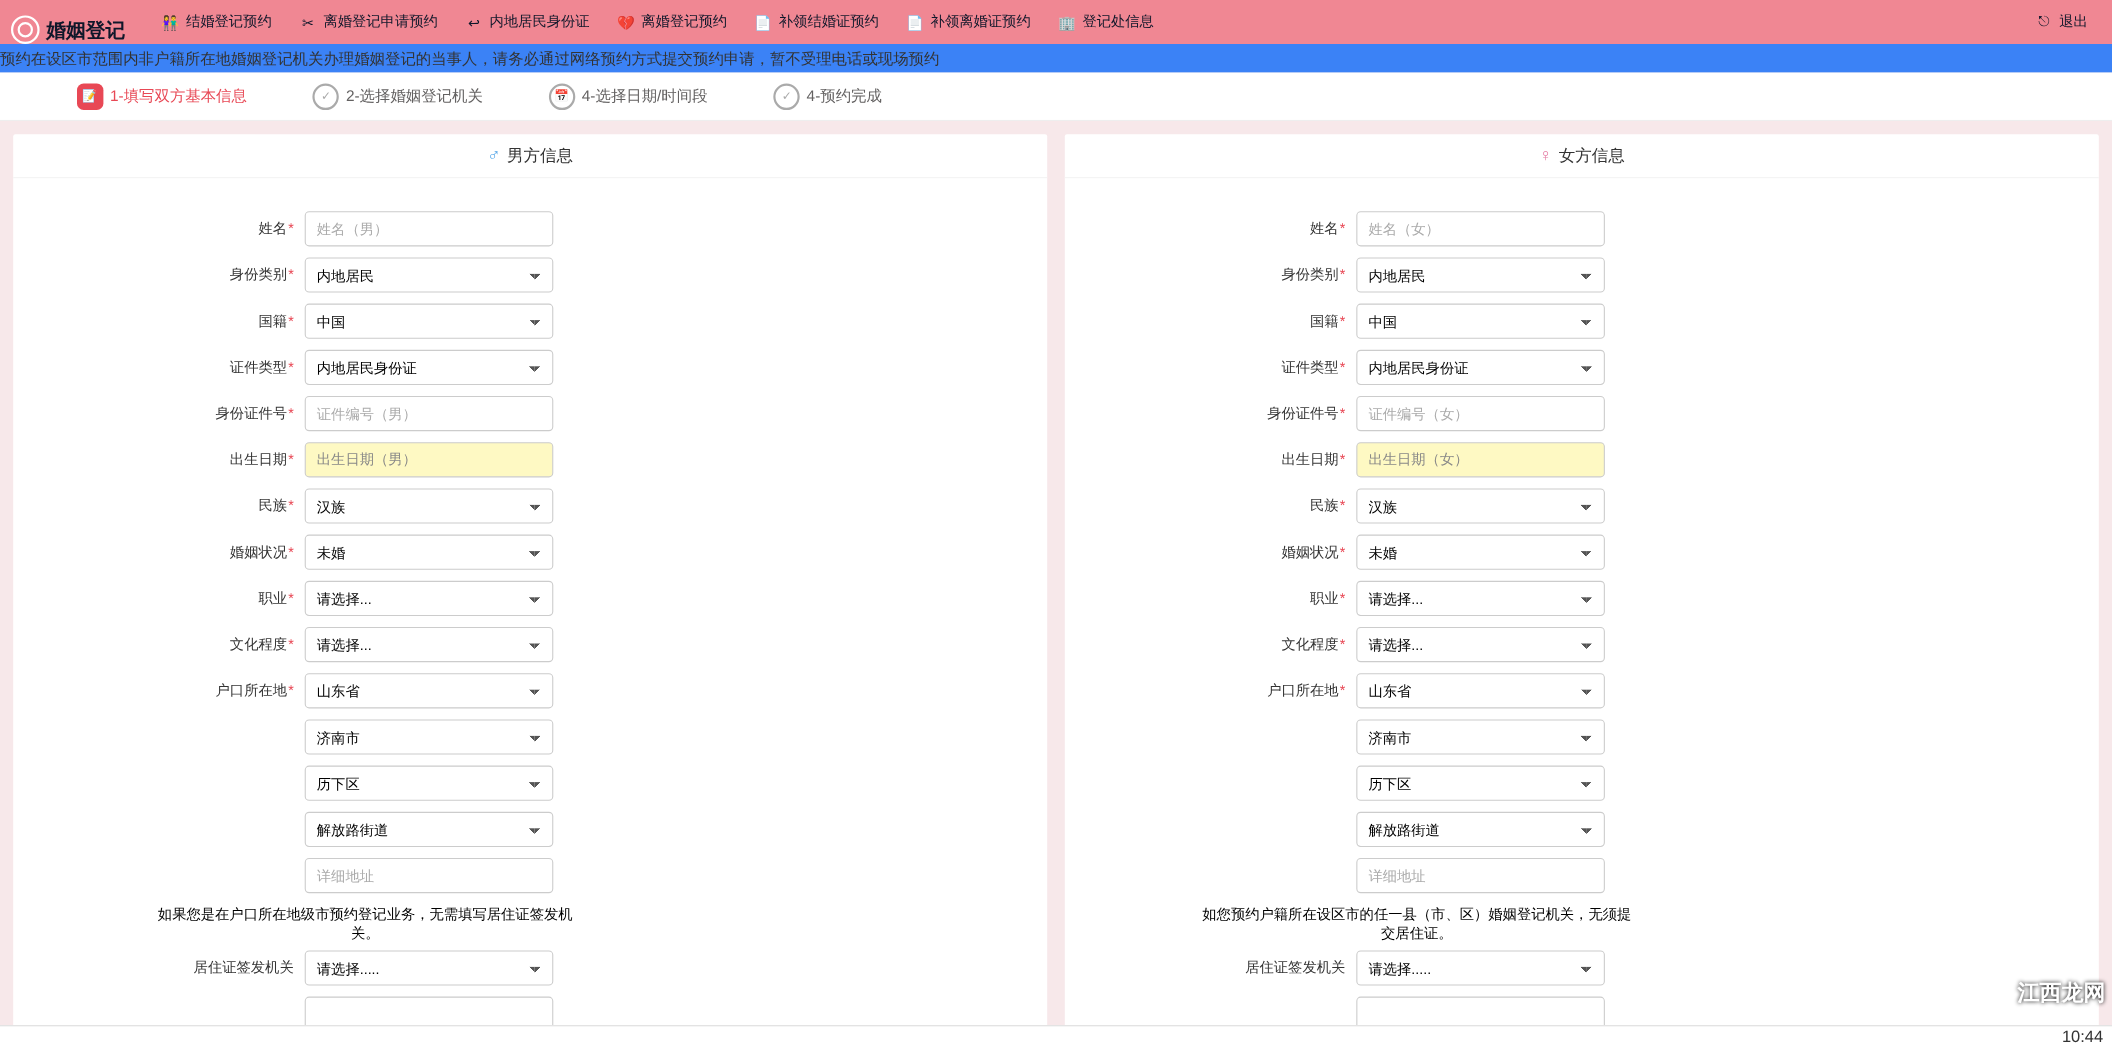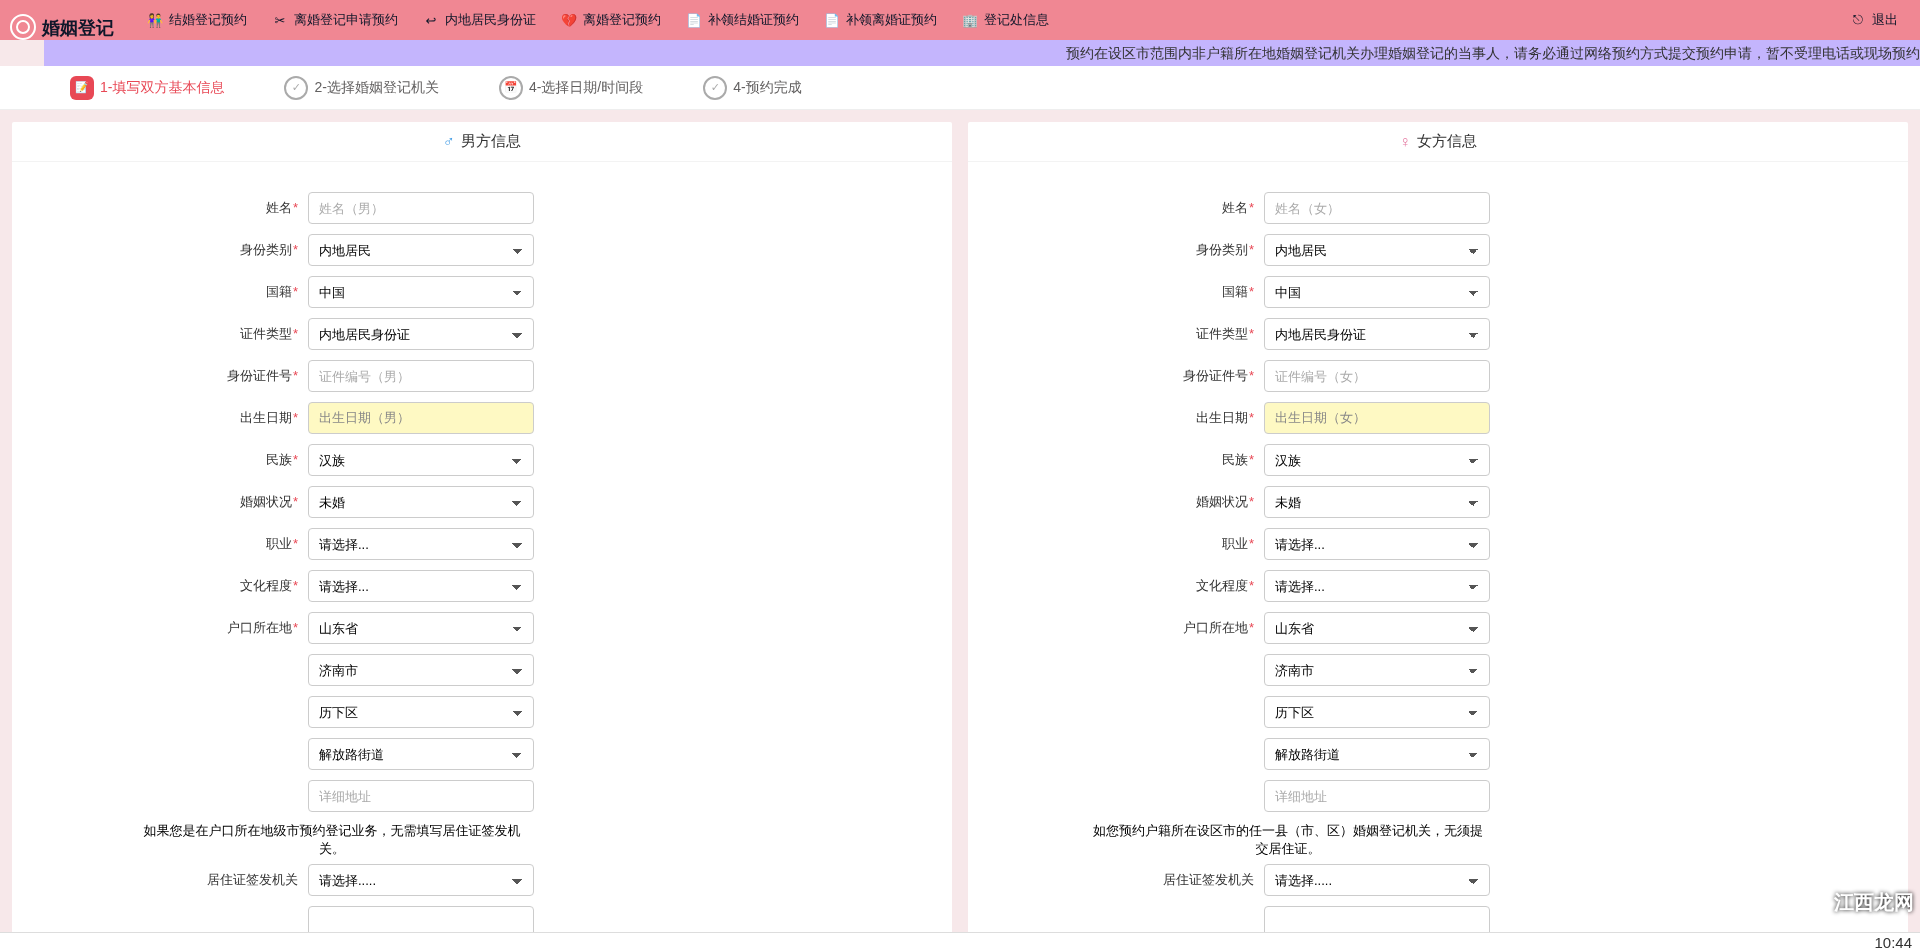--- a/index.html
+++ b/index.html
@@ -8,40 +8,40 @@
     
     .topnav { background: #f08793; height: 40px; display: flex; align-items: flex-end; padding: 0 10px; color: #0f172a; }
     .logo-circle { width: 26px; height: 26px; border-radius: 50%; border: 2px solid #fff; display:flex; align-items:center; justify-content:center; margin-right:6px;}
     .logo-inner { width:14px; height:14px; border-radius:50%; border:2px solid #fff; }
     .logo-text { font-size: 18px; font-weight: bold; margin-right: 20px; }
     .nav-item { display:flex; align-items:center; padding: 0 12px; height: 40px; cursor:pointer; font-size:13px;}
     .nav-item .nav-icon { width:18px; height:18px; margin-right:5px; display:inline-flex; align-items:center; justify-content:center;}
     .nav-spacer { flex: 1; }
     
     
-    .notice { background: #c4b5fd; height: 26px; line-height: 26px; text-align: right; padding-right: 0; font-size: 14px; color: #333; overflow: hidden; white-space: nowrap; margin-left: 44px;}
+    .notice { background: #3b82f6; height: 26px; line-height: 26px; text-align: left; padding-right: 0; font-size: 14px; color: #333; overflow: hidden; white-space: nowrap;}
     
     
     .step-bar { background: #fff; height: 44px; display: flex; align-items: center; padding-left: 70px; gap: 60px; font-size: 14px; border-bottom:1px solid #eee;}
     .step { display:flex; align-items:center; gap:6px; color:#636161;}
     .step.active { color:#e84855;}
     .step-icon { width:24px; height:24px; border-radius:6px; display:flex; align-items:center; justify-content:center; color:#fff; font-size:11px;}
     .step.active .step-icon { background:#e84855;}
     .step .step-icon.ring { border:2px solid #aaa; border-radius:50%; width:24px; height:24px; color:#aaa;}
     
     
     .main { display: flex; gap: 16px; padding: 12px; }
     .panel { background:#fff; flex:1; border-radius:2px; padding-bottom:20px;}
     .panel-header { height: 40px; display:flex; align-items:center; justify-content:center; gap:6px; font-size:15px; border-bottom:1px solid #f3f3f3; color:#333;}
     .panel-header.male .gender-icon{ color:#4aa0e6;}
     .panel-header.female .gender-icon{ color:#e57ba3;}
     .gender-icon { font-size:16px; }
     
     .form { padding: 30px 0 0 0; }
-    .form-row { display:flex; align-items:center; margin-bottom: 10px; margin-left: 31px; }
+    .form-row { display:flex; align-items:center; margin-bottom: 10px; }
     .form-label { width: 265px; text-align: right; padding-right: 10px; font-size: 13px; color:#333;}
     .form-label .req { color: #e84855; margin-left:1px;}
     .form-control-wrap { width: 226px; }
     .form-control, .form-select, .form-readonly { width: 100%; height: 32px; border: 1px solid #ccc; border-radius: 4px; padding: 0 10px; font-size: 13px; background:#fff;}
     .form-select { appearance: none; background-image: linear-gradient(45deg, transparent 50%, #555 50%), linear-gradient(135deg, #555 50%, transparent 50%); background-position: calc(100% - 16px) 14px, calc(100% - 11px) 14px; background-size: 5px 5px, 5px 5px; background-repeat: no-repeat; }
     .form-readonly { background:#fef9c3; color:#888; display:flex; align-items:center;}
     .form-control::placeholder { color:#aaa;}
     
     .hint-text { width: auto; margin: 4px 0 6px 0; font-size: 13px; color: #000000; text-align:center; padding-left: 120px; width:520px;}
     

